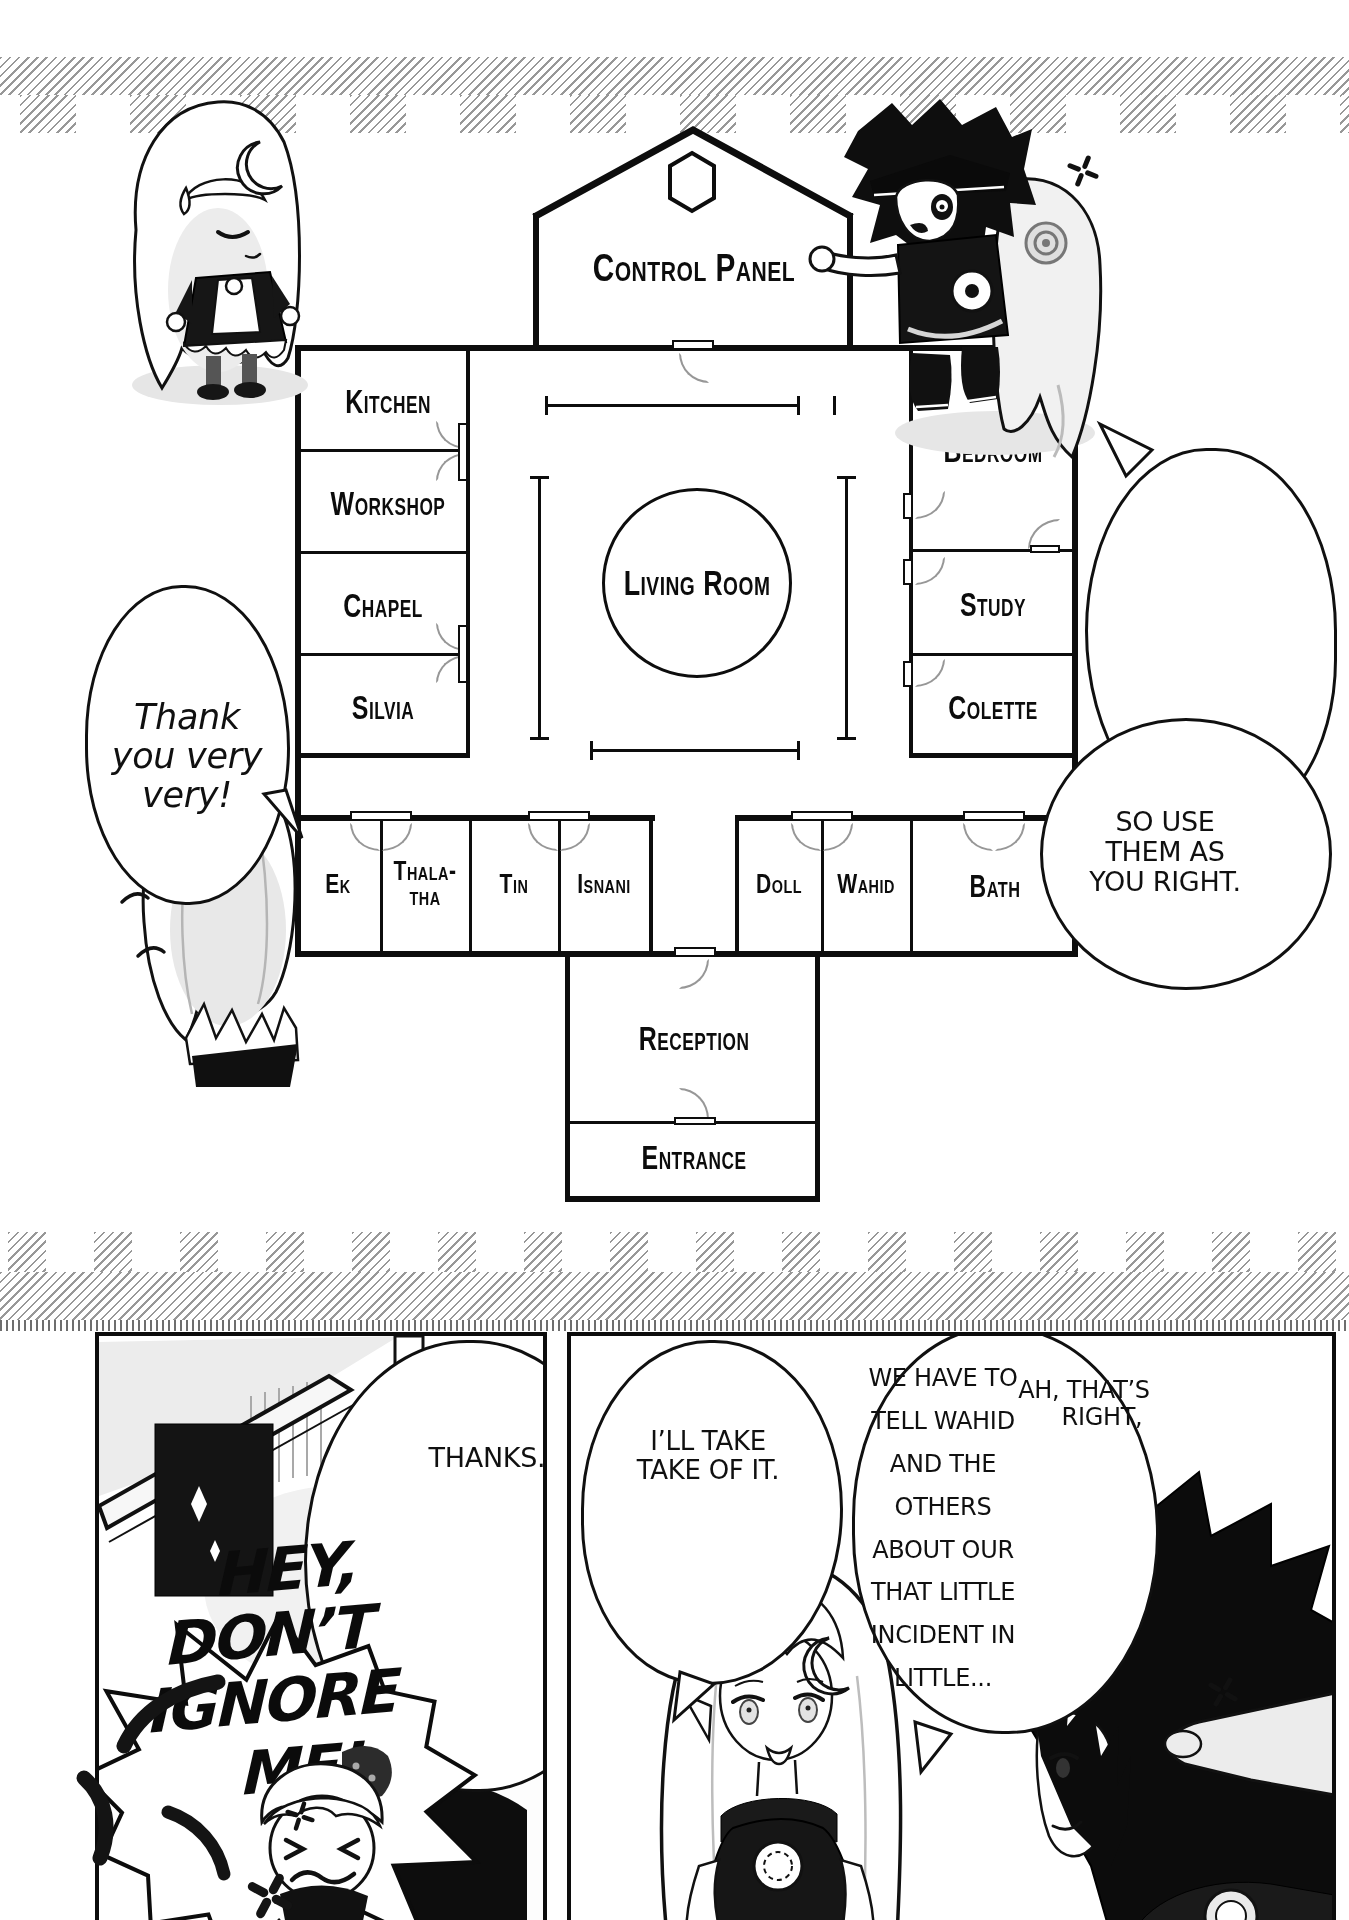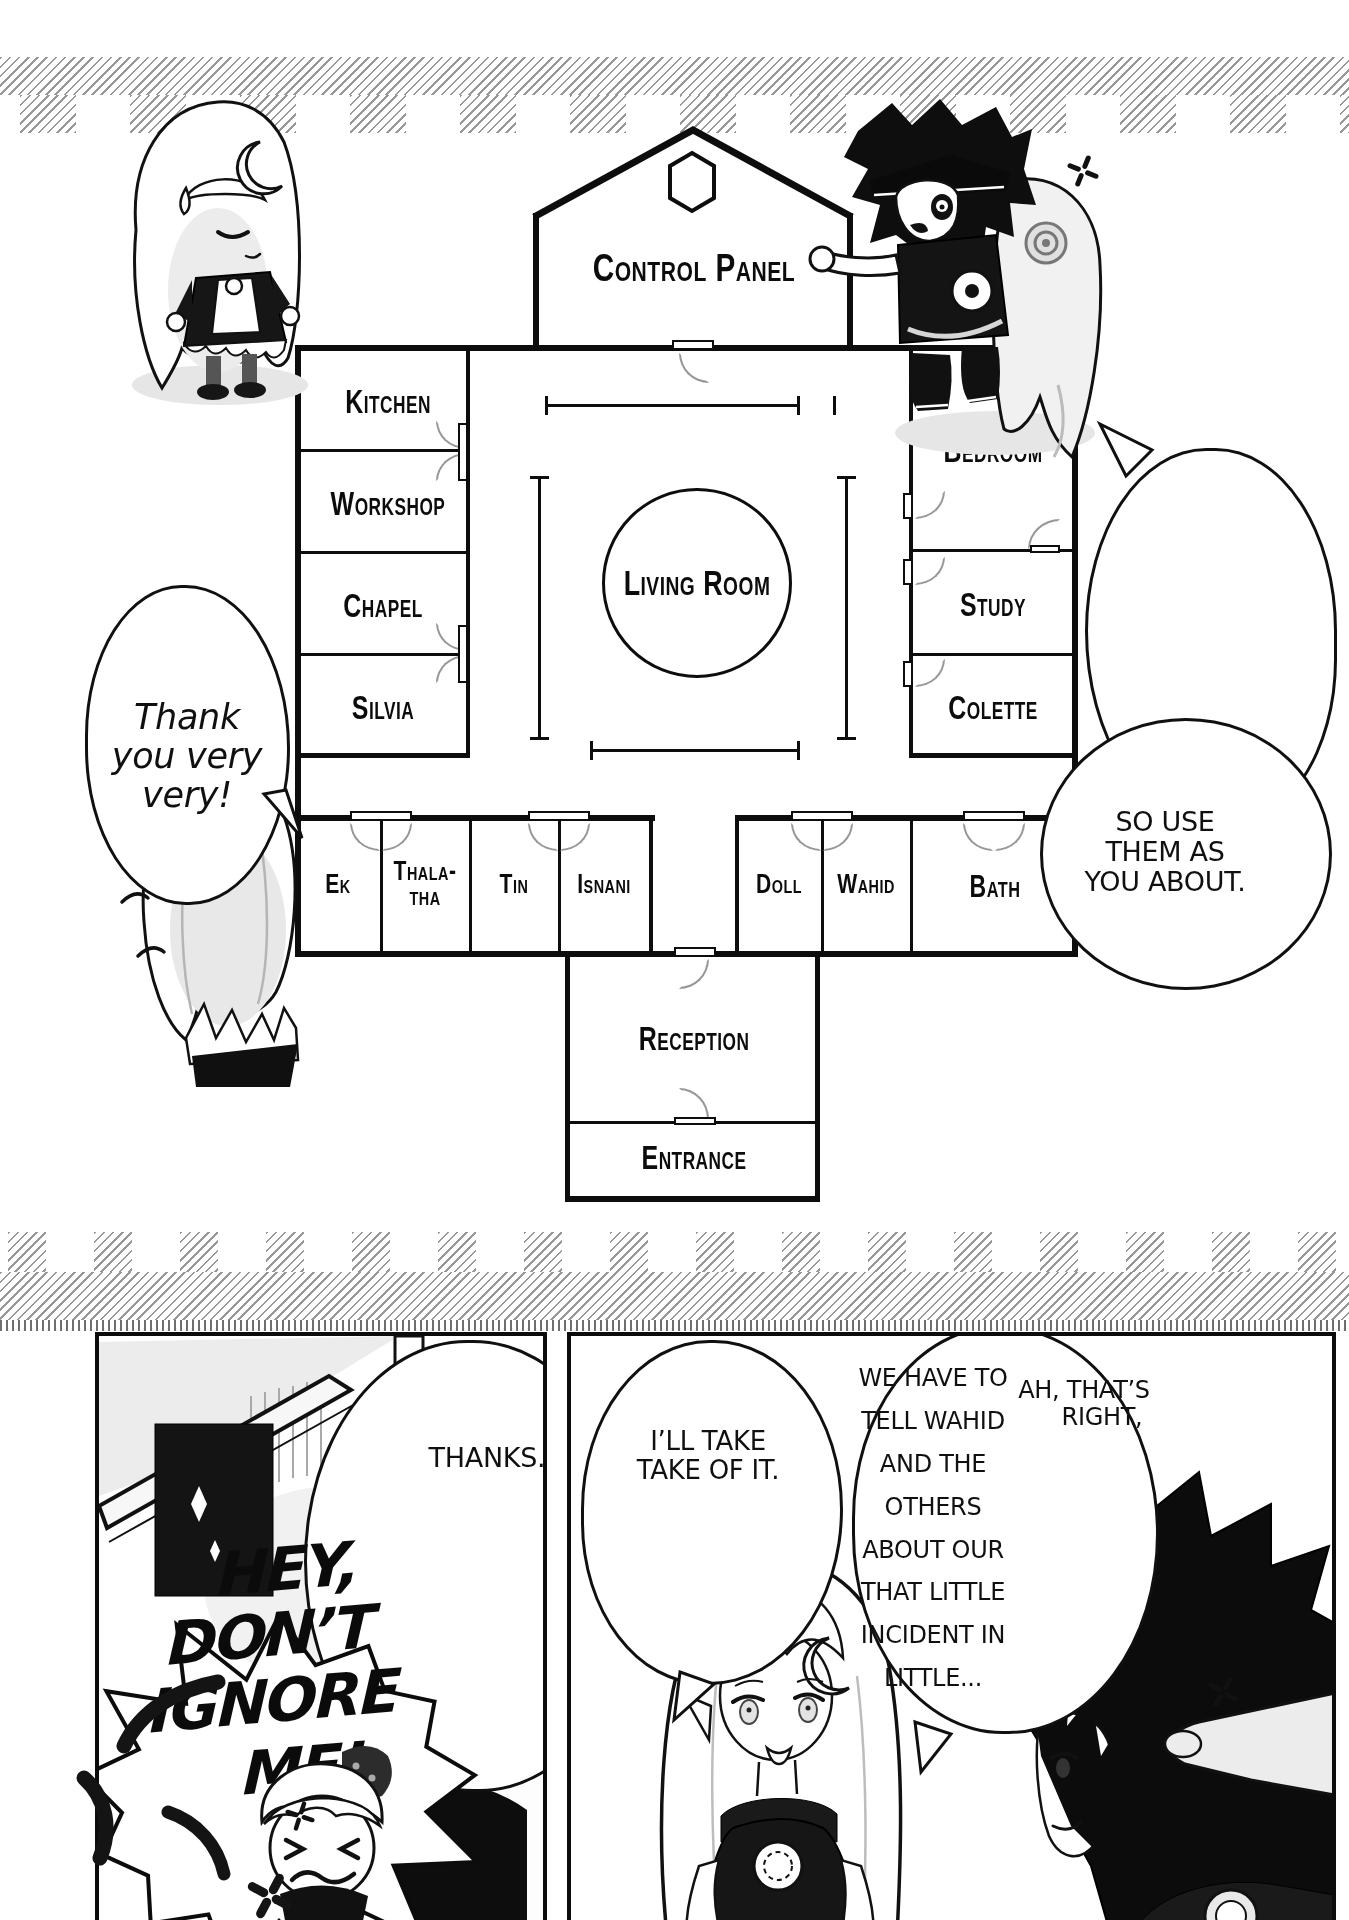--- a/index.html
+++ b/index.html
@@ -242,21 +242,21 @@
   </div>
 
   <div class="bubble" style="left:1085px;top:448px;width:252px;height:380px;border-radius:50% 50% 46% 54%;"></div>
   <svg style="left:1096px;top:420px;" width="60" height="62" viewBox="0 0 60 62">
     <polygon points="4,4 56,30 30,56" fill="#fff" stroke="#101010" stroke-width="3"></polygon>
   </svg>
   <div class="bubble" style="left:1040px;top:718px;width:292px;height:272px;"></div>
   <div class="btext" style="left:1165px;top:852px;font-size:27px;">
     <div>SO USE</div>
     <div>THEM AS</div>
-    <div>YOU ABOUT.</div>
+    <div>YOU RIGHT.</div>
   </div>
 
   <div id="band-mid-teeth" class="abs" style="left:0;top:1232px;width:1349px;height:40px;">
       <div class="abs hatch" style="left: 8px; top: 0px; width: 38px; height: 40px;"></div>
       <div class="abs hatch" style="left: 94px; top: 0px; width: 38px; height: 40px;"></div>
       <div class="abs hatch" style="left: 180px; top: 0px; width: 38px; height: 40px;"></div>
       <div class="abs hatch" style="left: 266px; top: 0px; width: 38px; height: 40px;"></div>
       <div class="abs hatch" style="left: 352px; top: 0px; width: 38px; height: 40px;"></div>
       <div class="abs hatch" style="left: 438px; top: 0px; width: 38px; height: 40px;"></div>
       <div class="abs hatch" style="left: 524px; top: 0px; width: 38px; height: 40px;"></div>
@@ -408,21 +408,21 @@
     </div>
 
     <div class="bubble" style="left:281px;top:-10px;width:307px;height:408px;border-radius:48% 52% 50% 50%;"></div>
     <svg style="left:330px;top:380px;" width="56" height="60" viewBox="0 0 56 60">
       <polygon points="14,6 50,18 20,56" fill="#fff" stroke="#101010" stroke-width="3"></polygon>
     </svg>
     <div class="btext" style="left:513px;top:68px;font-size:24px;">
       <div>AH, THAT’S</div>
       <div style="padding-left:36px;">RIGHT,</div>
     </div>
-    <div class="btext" style="left:362px;top:192px;font-size:24px;gap:16px;">
+    <div class="btext" style="left:372px;top:192px;font-size:24px;gap:16px;">
       <div>WE HAVE TO</div>
       <div>TELL WAHID</div>
       <div>AND THE</div>
       <div>OTHERS</div>
       <div>ABOUT OUR</div>
       <div>THAT LITTLE</div>
       <div>INCIDENT IN</div>
       <div>LITTLE...</div>
     </div>
   </div>

